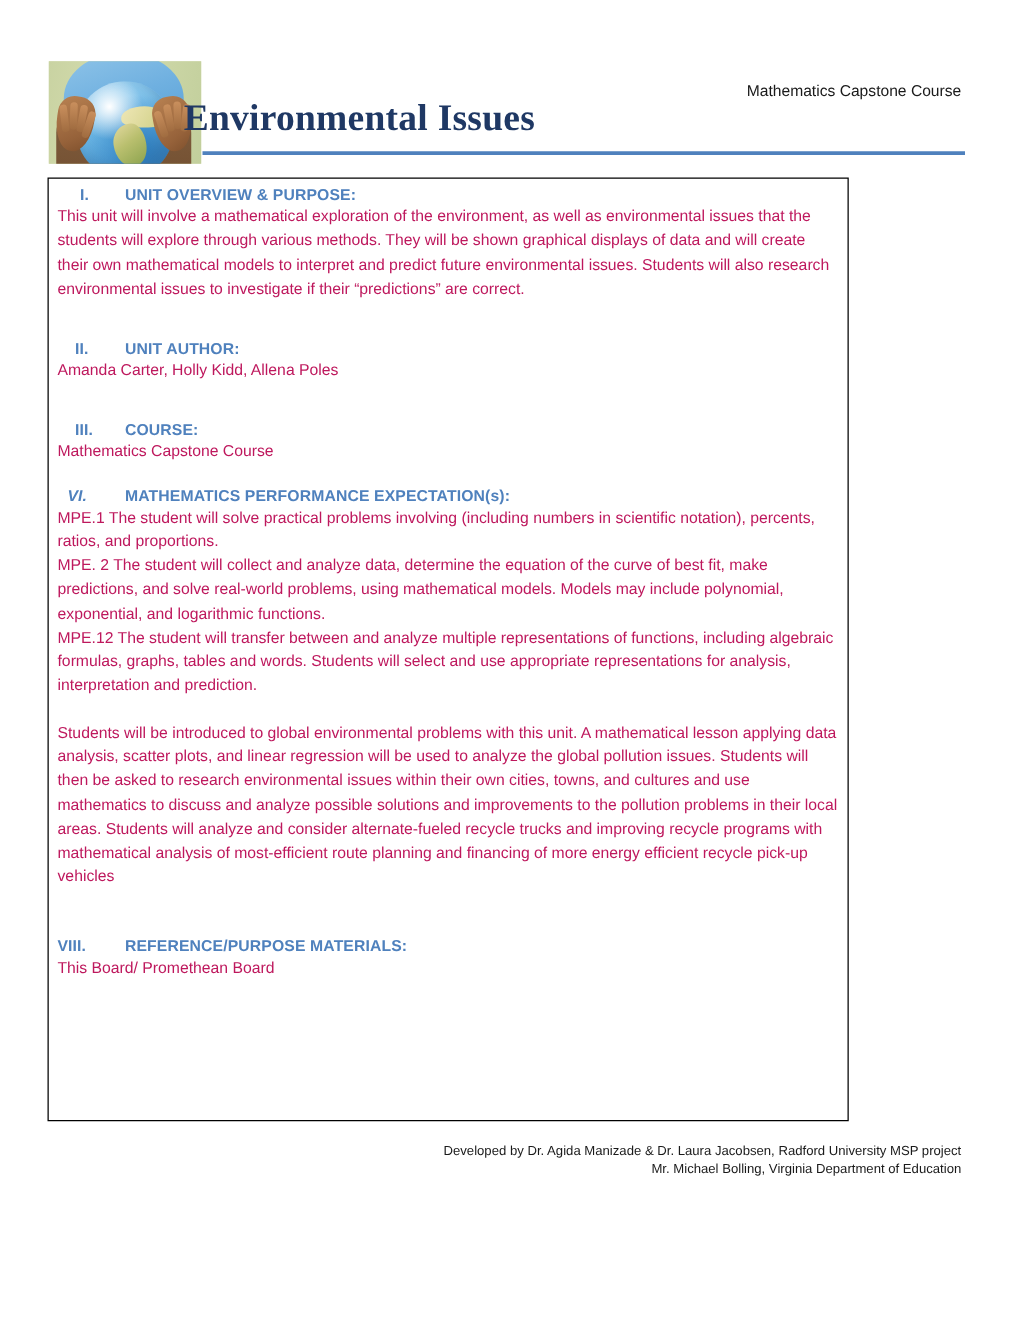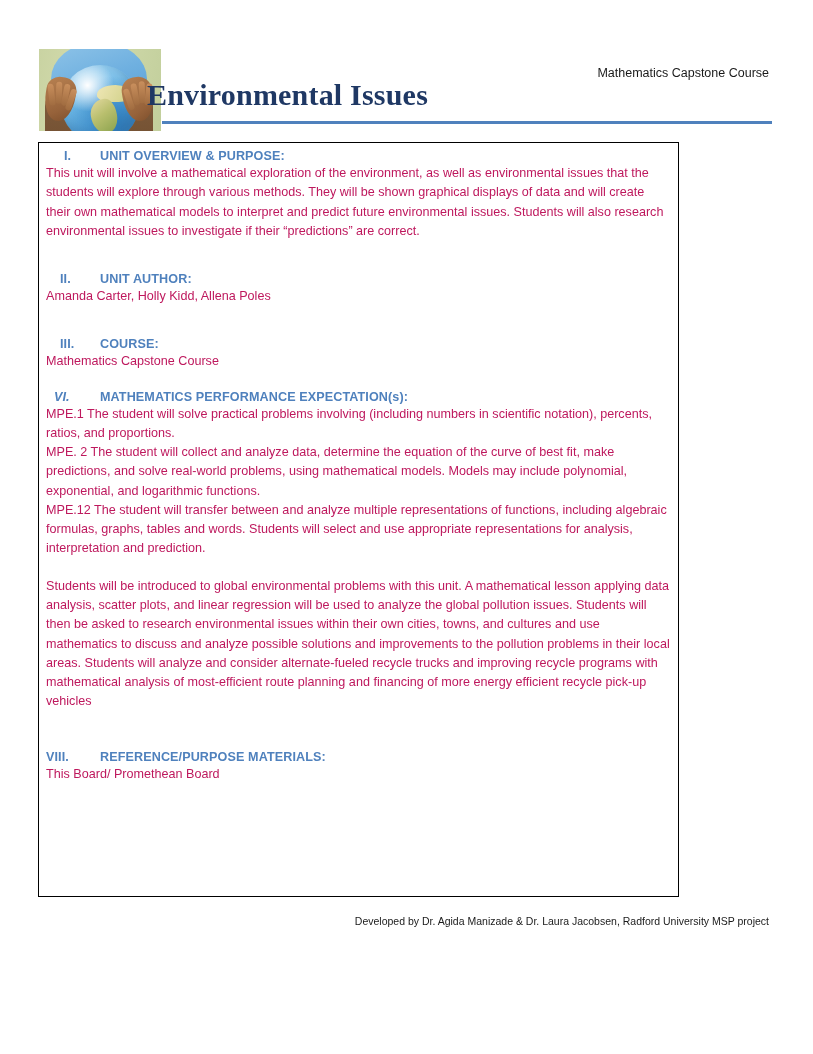--- a/index.html
+++ b/index.html
@@ -289,15 +289,16 @@
       </div>
       <div class="sec-body">
         <p>This Board/ Promethean Board</p>
       </div>
     </div>
 
   </div>
 
   <div class="footer">
     <div>Developed by Dr. Agida Manizade &amp; Dr. Laura Jacobsen, Radford University MSP project</div>
+    <div>Mr. Michael Bolling, Virginia Department of Education</div>
   </div>
 
 </div>
 
 </body></html>

